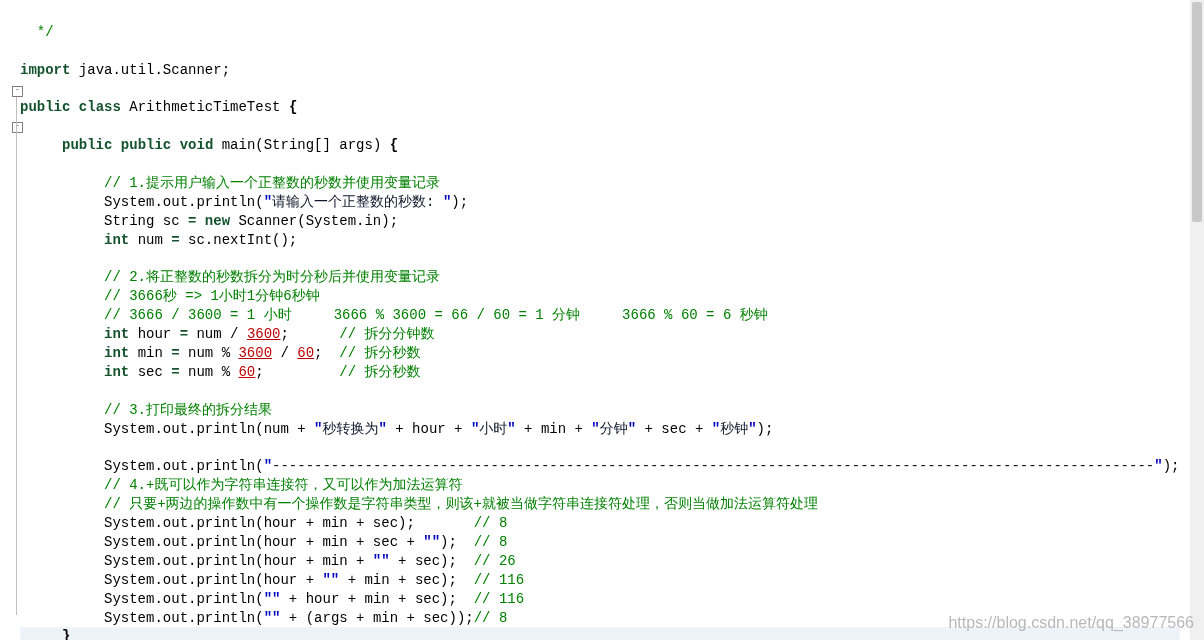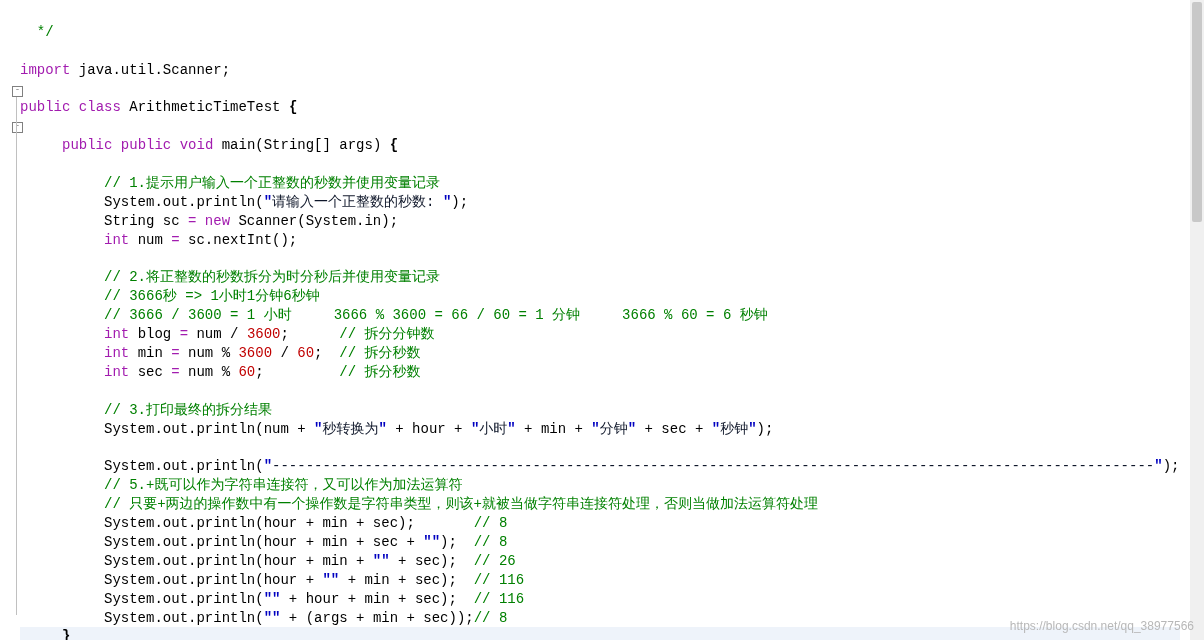--- a/index.html
+++ b/index.html
@@ -41,33 +41,33 @@
     background: #c0c0c0;
   }
   .code {
     position: absolute;
     left: 20px;
     top: 0;
     white-space: pre;
     color: #000000;
     padding-top: 4px;
   }
-  .kw   { color: #a21caf; font-weight: normal; }
+  .kw   { color: #14532d; font-weight: bold; }
   .cm   { color: #008000; }
   .str  { color: #0f172a; }
   .strq { color: #0000c0; font-weight: bold; }
-  .num  { color: #c00000; }
+  .num  { color: #c00000; text-decoration: underline; }
   .bracket { font-weight: bold; }
   .lastline { background: #eef3fa; display: inline-block; width: 1160px; }
   .watermark {
     position: absolute;
     bottom: 6px;
     right: 10px;
     color: #b8b8b8;
-    font-size: 12px;
+    font-size: 16px;
     font-family: Arial, sans-serif;
   }
   .scrollbar {
     position: absolute;
     right: 0; top: 0; width: 14px; height: 640px;
     background: #f0f0f0;
   }
   .scrollthumb {
     position:absolute; left:2px; top:2px; width:10px; height:220px;
     background:#c8c8c8; border-radius:2px;
@@ -96,29 +96,29 @@
      <span class="kw">public</span> <span class="kw">public</span> <span class="kw">void</span><span> main(String[] args) </span><span class="bracket">{</span>
 
           <span class="cm">// 1.提示用户输入一个正整数的秒数并使用变量记录</span>
           <span>System.out.println(</span><span class="strq">"</span><span class="str">请输入一个正整数的秒数: </span><span class="strq">"</span><span>);</span>
           <span>String sc </span><span class="kw">=</span><span class="kw"> new</span><span> Scanner(System.in);</span>
           <span class="kw">int</span><span> num </span><span class="kw">=</span><span> sc.nextInt();</span>
 
           <span class="cm">// 2.将正整数的秒数拆分为时分秒后并使用变量记录</span>
           <span class="cm">// 3666秒 =&gt; 1小时1分钟6秒钟</span>
           <span class="cm">// 3666 / 3600 = 1 小时     3666 % 3600 = 66 / 60 = 1 分钟     3666 % 60 = 6 秒钟</span>
-          <span class="kw">int</span><span> blog </span><span class="kw">=</span><span> num / </span><span class="num">3600</span><span>;      </span><span class="cm">// 拆分分钟数</span>
+          <span class="kw">int</span><span> hour </span><span class="kw">=</span><span> num / </span><span class="num">3600</span><span>;      </span><span class="cm">// 拆分分钟数</span>
           <span class="kw">int</span><span> min </span><span class="kw">=</span><span> num % </span><span class="num">3600</span><span> / </span><span class="num">60</span><span>;  </span><span class="cm">// 拆分秒数</span>
           <span class="kw">int</span><span> sec </span><span class="kw">=</span><span> num % </span><span class="num">60</span><span>;         </span><span class="cm">// 拆分秒数</span>
 
           <span class="cm">// 3.打印最终的拆分结果</span>
           <span>System.out.println(num + </span><span class="strq">"</span><span class="str">秒转换为</span><span class="strq">"</span><span> + hour + </span><span class="strq">"</span><span class="str">小时</span><span class="strq">"</span><span> + min + </span><span class="strq">"</span><span class="str">分钟</span><span class="strq">"</span><span> + sec + </span><span class="strq">"</span><span class="str">秒钟</span><span class="strq">"</span><span>);</span>
 
           <span>System.out.println(</span><span class="strq">"</span><span class="str">---------------------------------------------------------------------------------------------------------</span><span class="strq">"</span><span>);</span>
-          <span class="cm">// 5.+既可以作为字符串连接符，又可以作为加法运算符</span>
+          <span class="cm">// 4.+既可以作为字符串连接符，又可以作为加法运算符</span>
           <span class="cm">// 只要+两边的操作数中有一个操作数是字符串类型，则该+就被当做字符串连接符处理，否则当做加法运算符处理</span>
           <span>System.out.println(hour + min + sec);       </span><span class="cm">// 8</span>
           <span>System.out.println(hour + min + sec + </span><span class="strq">""</span><span>);  </span><span class="cm">// 8</span>
           <span>System.out.println(hour + min + </span><span class="strq">""</span><span> + sec);  </span><span class="cm">// 26</span>
           <span>System.out.println(hour + </span><span class="strq">""</span><span> + min + sec);  </span><span class="cm">// 116</span>
           <span>System.out.println(</span><span class="strq">""</span><span> + hour + min + sec);  </span><span class="cm">// 116</span>
           <span>System.out.println(</span><span class="strq">""</span><span> + (args + min + sec));</span><span class="cm">// 8</span>
 <span class="lastline">     <span class="bracket" style="color:#000;">}</span></span>
 
 </div>

